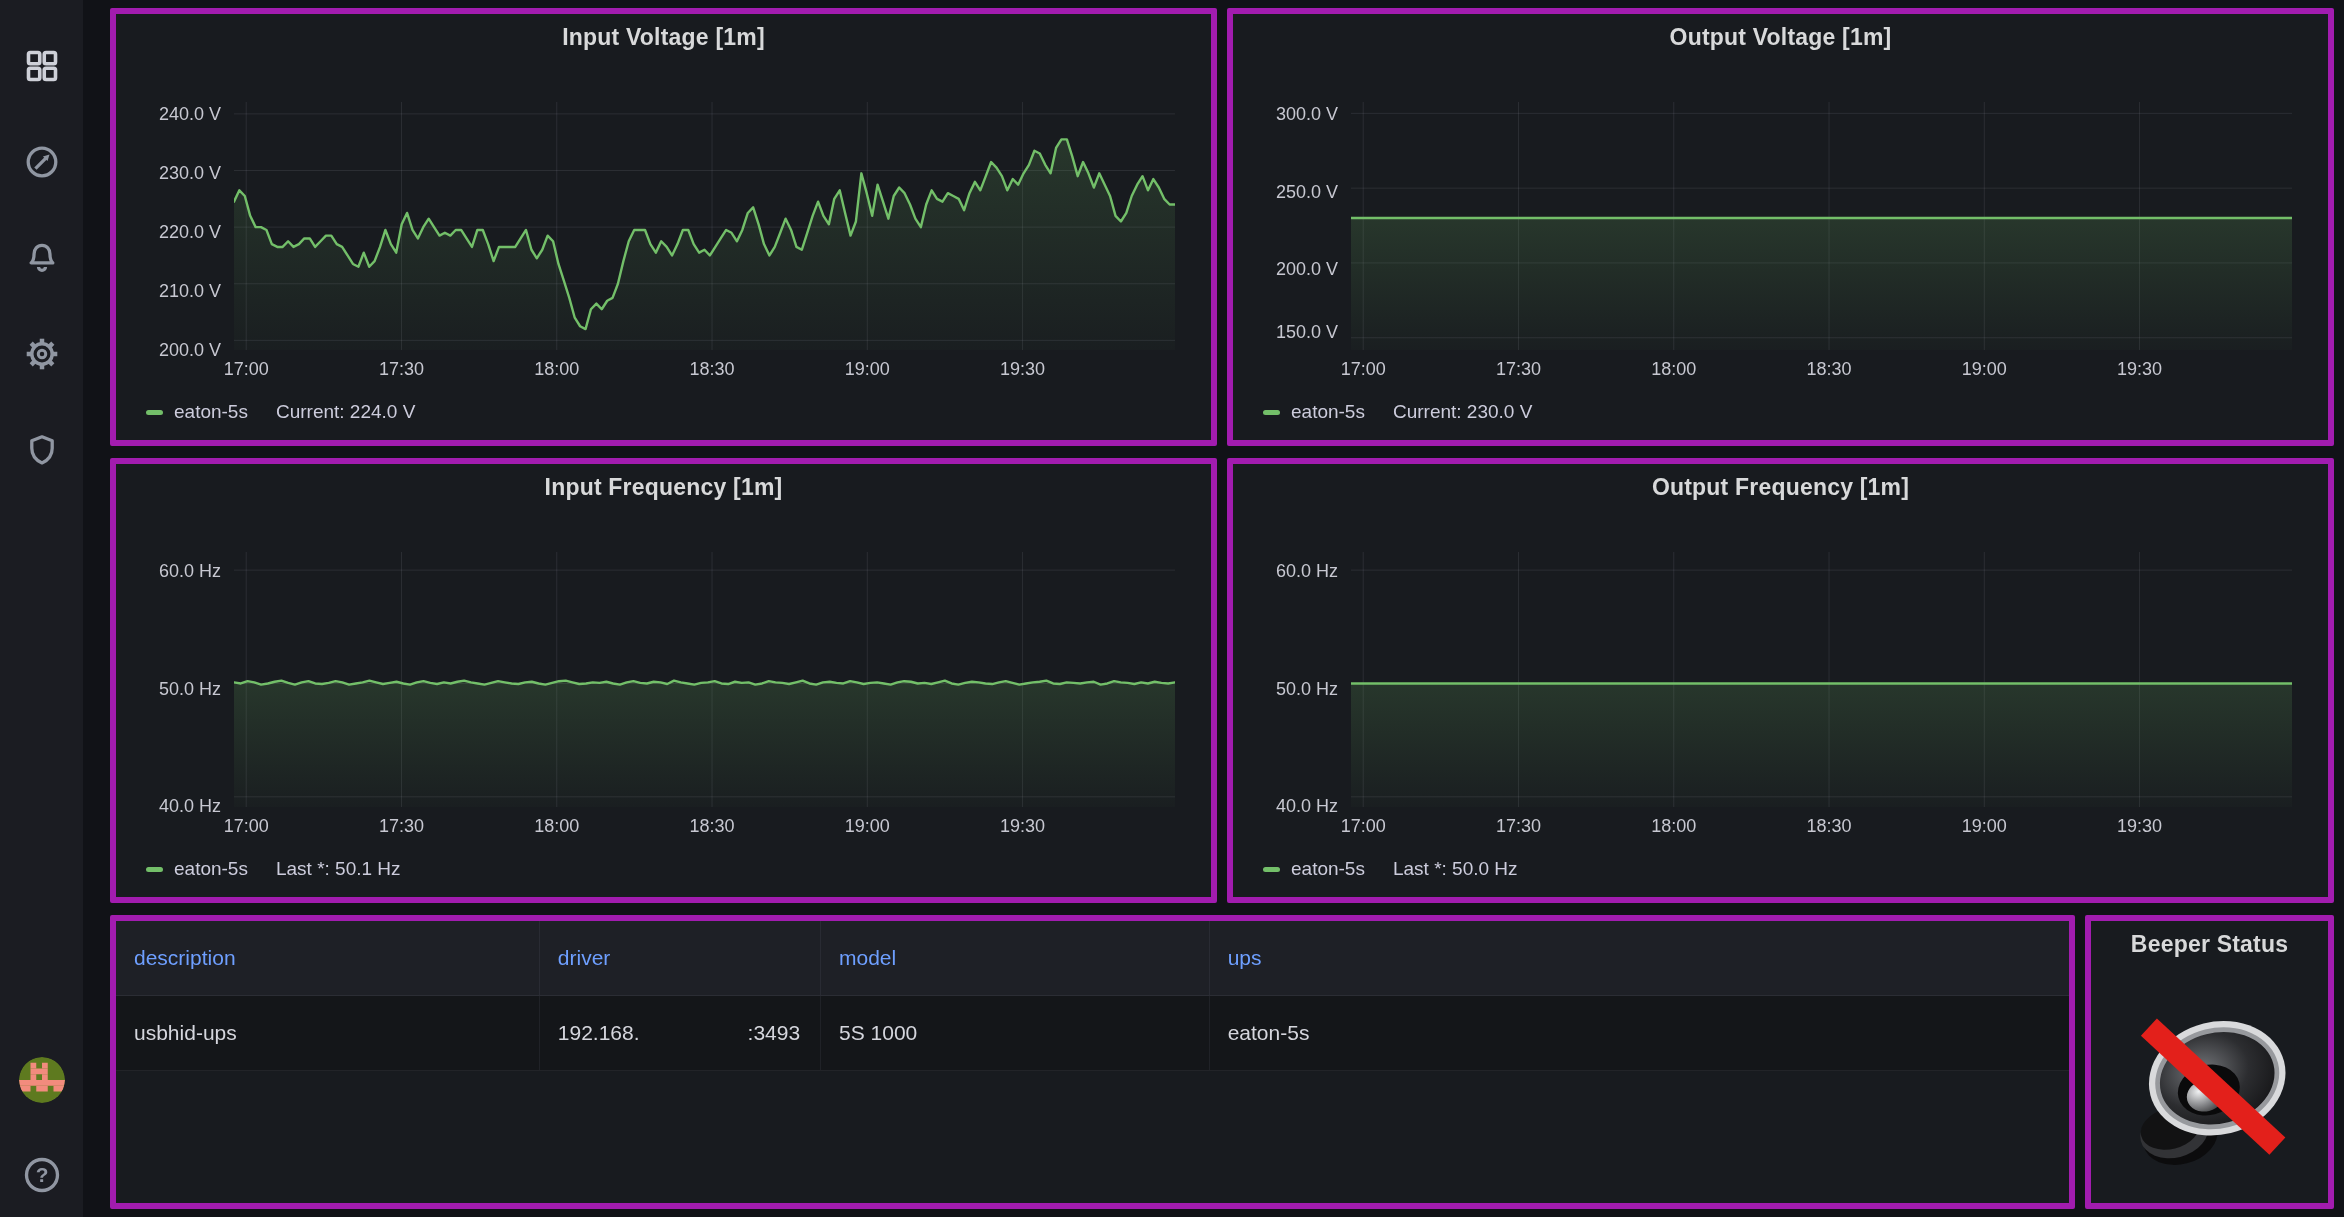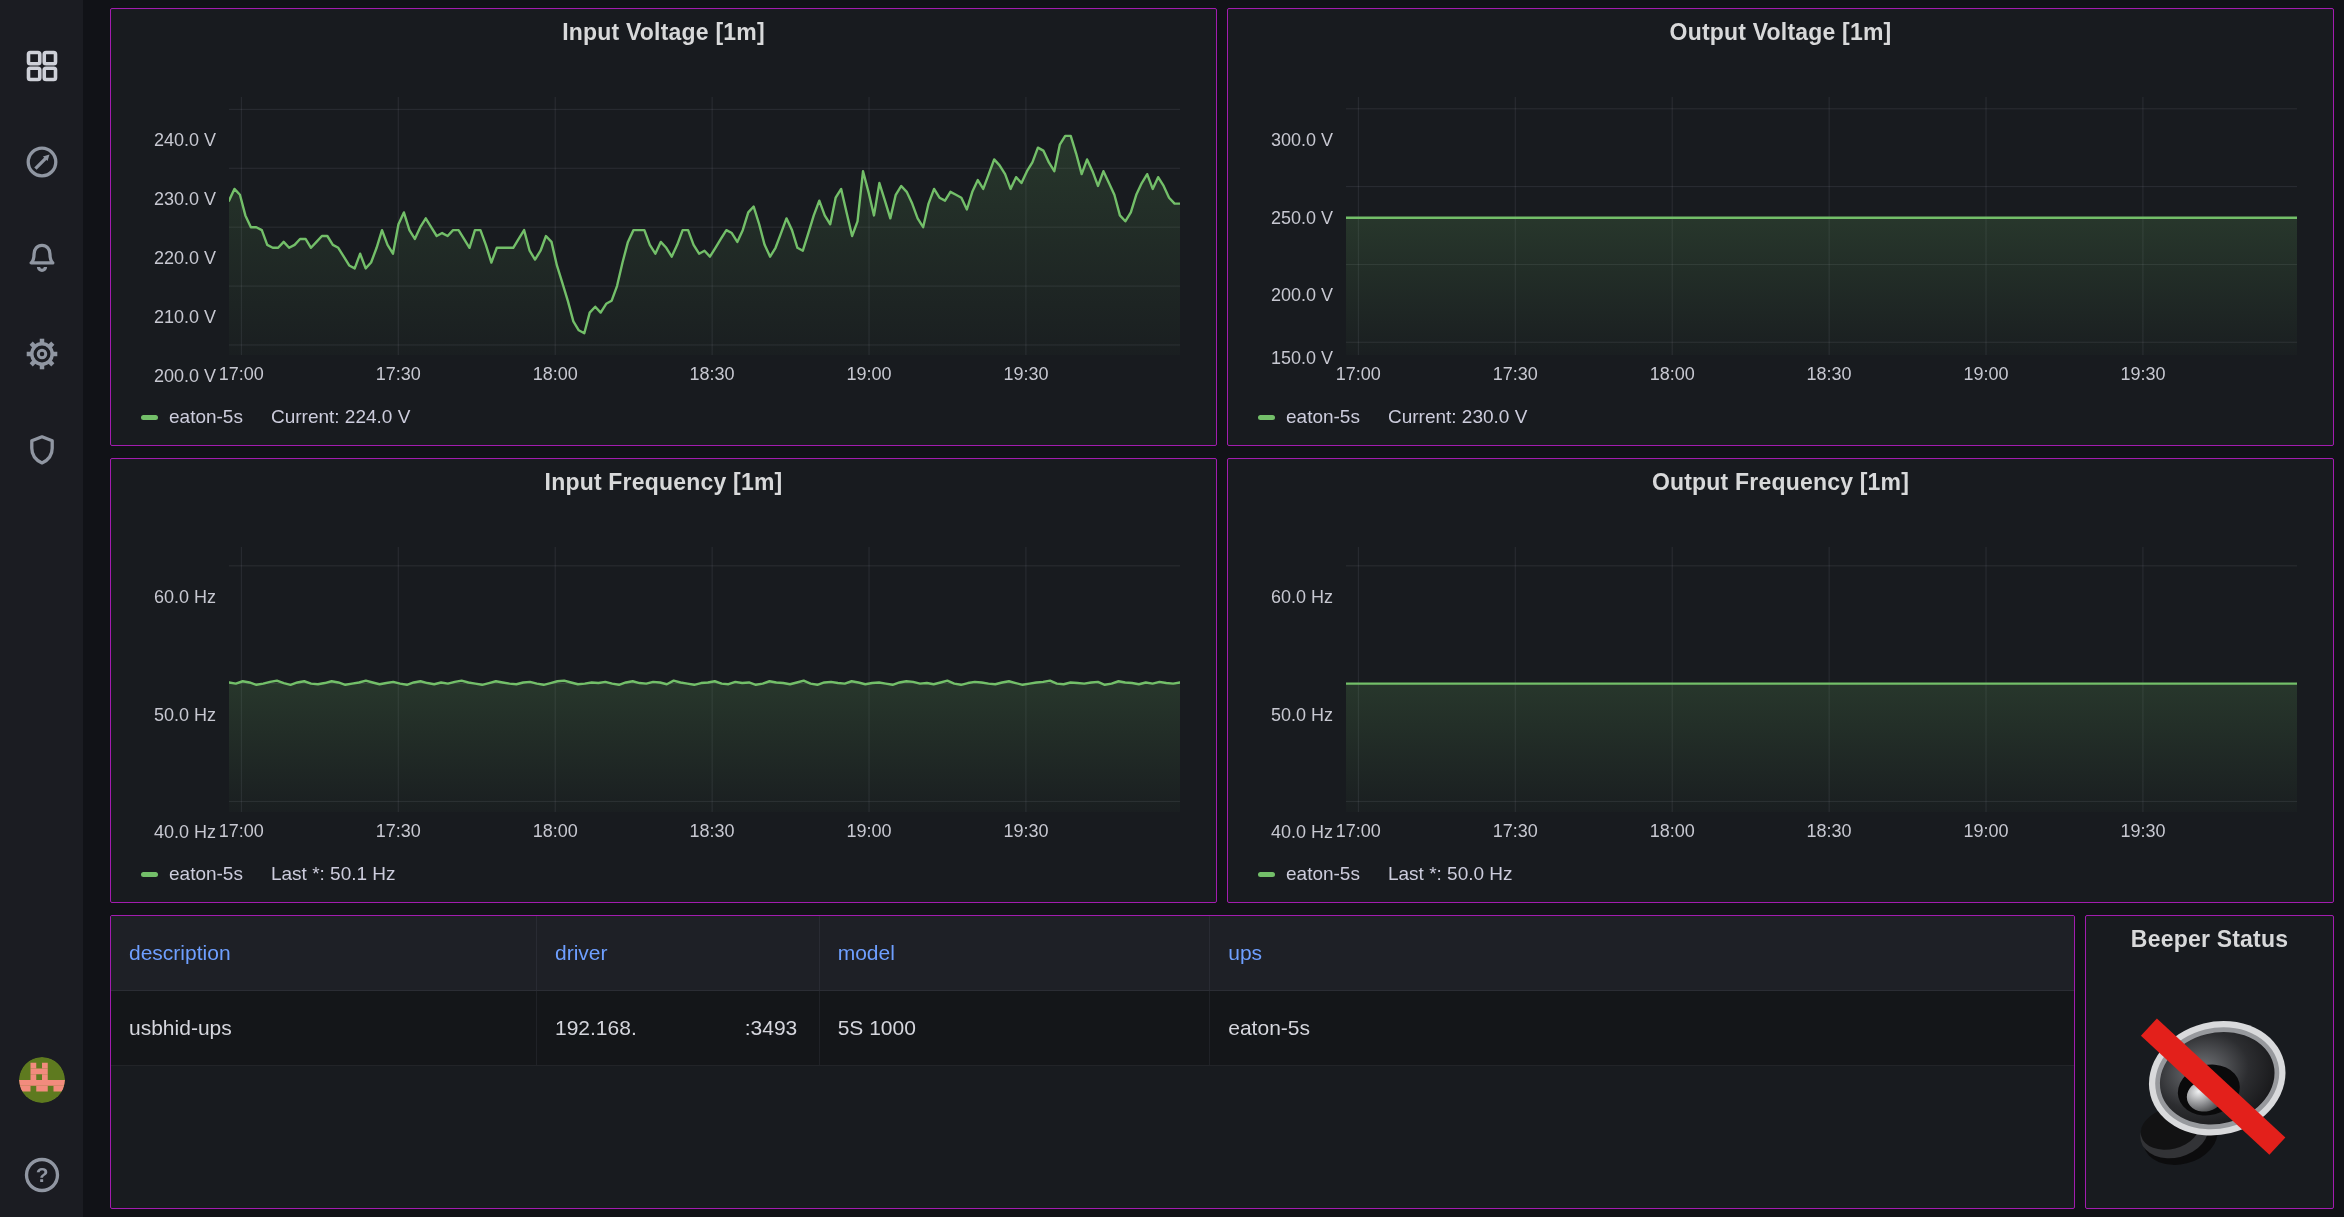--- a/index.html
+++ b/index.html
@@ -19,28 +19,28 @@
   .help-icon { width:40px; height:40px; color:#9096a2; cursor:pointer; }
   .help-icon svg { width:100%; height:100%; display:block; }
 
   
   .main { flex:1; padding:8px 10px 8px 27px; display:flex; flex-direction:column; gap:12px; }
   .row { display:grid; gap:10px; }
   .row-top    { grid-template-columns:1107px 1107px; height:438px; }
   .row-mid    { grid-template-columns:1107px 1107px; height:445px; }
   .row-bottom { grid-template-columns:1965px 249px;  height:294px; }
 
-  .panel { background:#181b1f; border:1px solid #a21caf; border-radius:2px;
+  .panel { background:#181b1f; border:6px solid #a21caf; border-radius:2px;
            display:flex; flex-direction:column; position:relative; overflow:hidden; }
   .panel-title { height:46px; flex:none; display:flex; align-items:center; justify-content:center;
                  font-size:23px; font-weight:600; color:#d8d9da; letter-spacing:.2px; cursor:pointer; }
 
   
   .chart-area { flex:1; display:flex; margin-top:42px; padding-right:36px; }
-  .y-gutter { width:118px; flex:none; position:relative;margin-top:31px; }
+  .y-gutter { width:118px; flex:none; position:relative; }
   .y-tick { position:absolute; right:13px; transform:translateY(-50%); font-size:18px;
             color:#c7c8d1; white-space:nowrap; }
   .plot-col { flex:1; display:flex; flex-direction:column; min-width:0; }
   .plot { flex:1; position:relative; }
   .plot svg { position:absolute; inset:0; width:100%; height:100%; }
   .plot svg line.grid { stroke:rgba(204,204,220,0.11); stroke-width:1; }
   .x-axis { height:34px; flex:none; position:relative; }
   .x-tick { position:absolute; top:9px; transform:translateX(-50%); font-size:18px; color:#c7c8d1; }
   .legend { height:56px; flex:none; display:flex; align-items:center; padding-left:30px; font-size:19px; }
   .swatch { width:17px; height:5px; border-radius:3px; background:#73bf69; margin-right:11px; cursor:pointer; }

